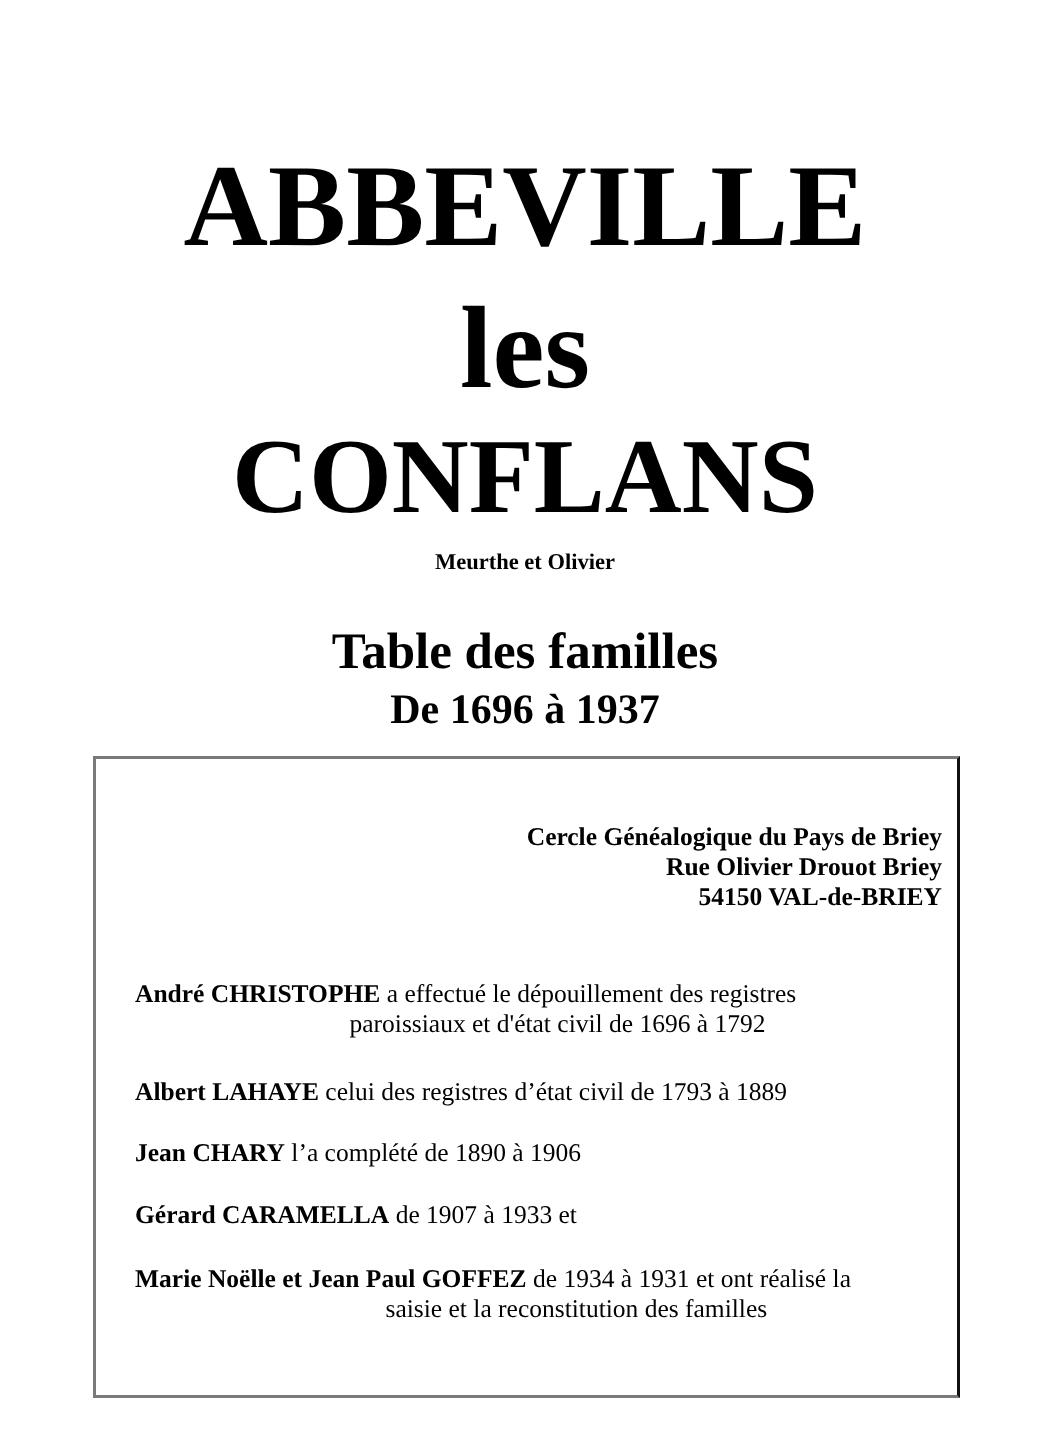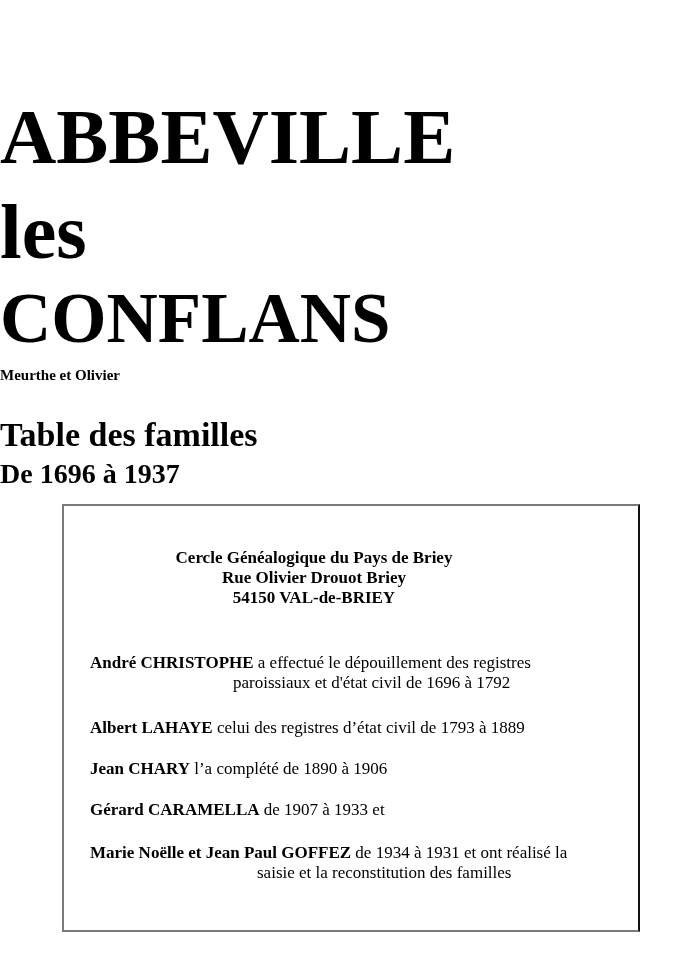--- a/index.html
+++ b/index.html
@@ -12,20 +12,21 @@
       height: 970px;
       position: relative;
       overflow: hidden;
       font-family: "Liberation Serif", "DejaVu Serif", serif;
       color: #000;
     }
     .title-line {
       position: absolute;
       left: 0;
       width: 700px;
+      text-align: center;
       font-weight: bold;
       line-height: 1;
       white-space: nowrap;
     }
     #t1 { top: 98px; font-size: 78px; letter-spacing: 0px; }
     #t2 { top: 193px; font-size: 78px; }
     #t3 { top: 283px; font-size: 71px; }
     #t4 { top: 368px; font-size: 15px; }
     #t5 { top: 418px; font-size: 34px; }
     #t6 { top: 460px; font-size: 28px; }
@@ -39,21 +40,21 @@
       border-top: 2px solid #7a7a7a;
       border-left: 2px solid #7a7a7a;
       border-bottom: 2px solid #7a7a7a;
       border-right: 2px solid #111;
       box-sizing: border-box;
     }
     .addr {
       position: absolute;
       left: 0;
       width: 628px;
-      text-align: center;
+      text-align: right;
       font-weight: bold;
       font-size: 17px;
       line-height: 20px;
     }
     #a1 { top: 548px; }
     #a2 { top: 568px; }
     #a3 { top: 588px; }
 
     .credit {
       position: absolute;

